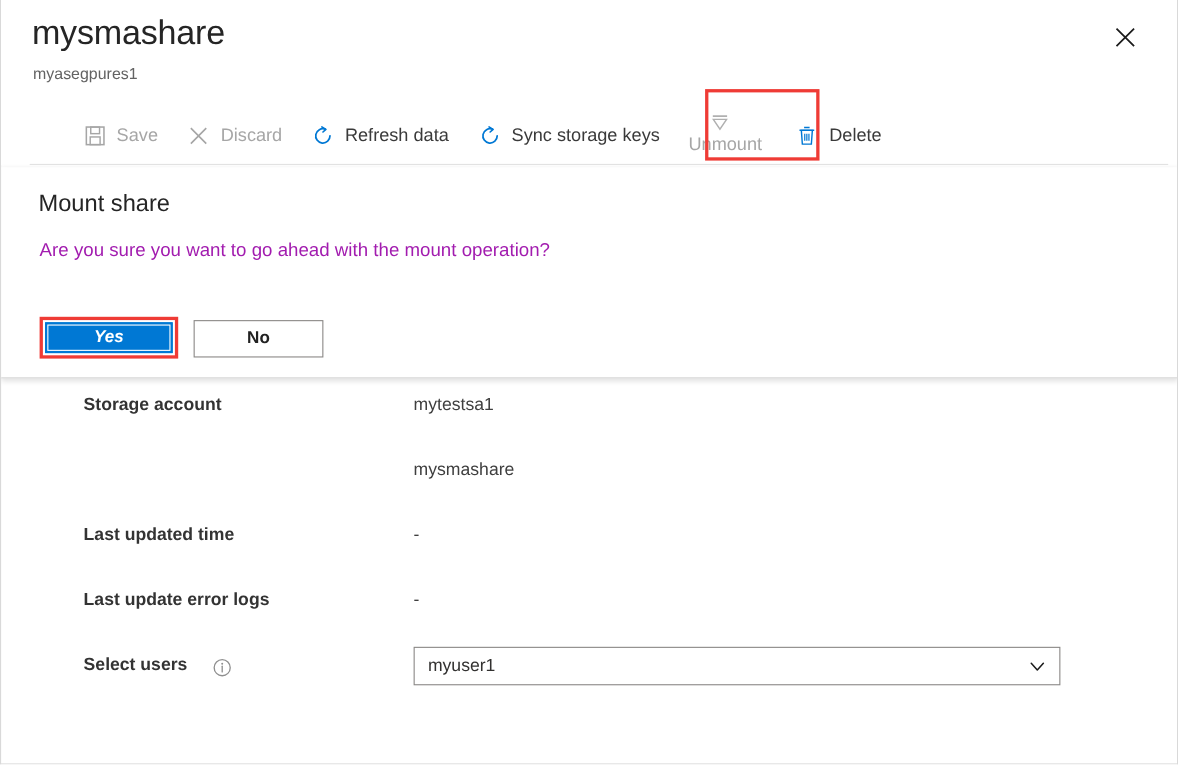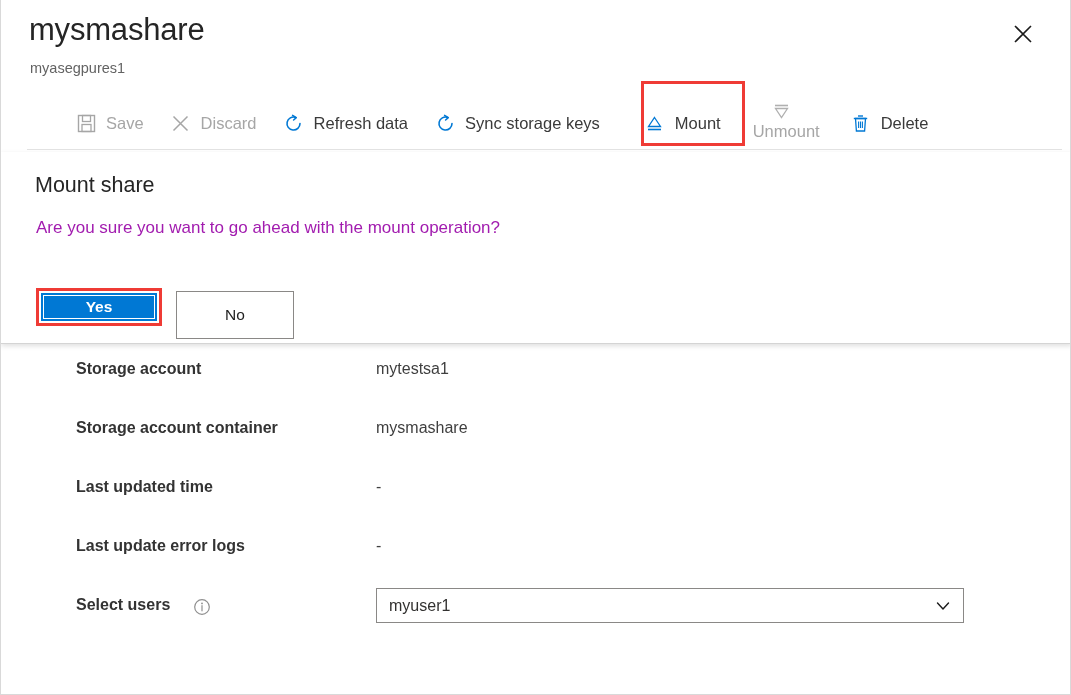--- a/index.html
+++ b/index.html
@@ -179,34 +179,35 @@
     color: #ffffff;
     font-size: 15.5px;
     font-family: "Liberation Sans", sans-serif;
     font-weight: 600;
     cursor: pointer;
     display: flex;
     align-items: center;
     justify-content: center;
     outline: 1px solid #ffffff;
     outline-offset: -3px;
+    font-style: italic;
   }
   .btn-no {
     position: absolute;
     left: 140px;
     top: 3px;
     width: 118px;
-    height: 48px;
+    height: 34px;
     background: #ffffff;
     border: 1px solid #8a8886;
     box-sizing: border-box;
     color: #222222;
     font-size: 15.5px;
     font-family: "Liberation Sans", sans-serif;
-    font-weight: 400;
+    font-weight: 700;
     cursor: pointer;
     display: flex;
     align-items: center;
     justify-content: center;
   }
 
   
   .props {
     position: absolute;
     left: 0;
@@ -337,29 +338,20 @@
       <div class="tb-item">
         <span class="tb-icon">
           <svg width="21" height="21" viewBox="0 0 21 21">
             <path d="M17 10.5 A6.5 6.5 0 1 1 12.6 4.4" stroke="#0078d4" stroke-width="1.6" fill="none" stroke-linecap="round"></path>
             <path d="M9.6 2.3 L13.3 4.6 L10.6 7.0" stroke="#0078d4" stroke-width="1.5" fill="none" stroke-linecap="round" stroke-linejoin="round"></path>
           </svg>
         </span>
         <span class="tb-label">Sync storage keys</span>
       </div>
 
-      <div class="tb-item" style="margin-left:18px;margin-right:32px;">
-        <span class="tb-icon">
-          <svg width="19" height="19" viewBox="0 0 19 19">
-            <path d="M9.5 3.5 L15.5 12.5 L3.5 12.5 Z" fill="none" stroke="#0078d4" stroke-width="1.3"></path>
-            <path d="M3 15.5 L16 15.5" stroke="#0078d4" stroke-width="1.6"></path>
-          </svg>
-        </span>
-        <span class="tb-label">Mount</span>
-      </div>
 
       <div class="tb-item disabled" style="margin-right:30px;flex-direction:column;">
         <span class="tb-icon">
           <svg width="19" height="19" viewBox="0 0 19 19">
             <path d="M3.5 6.5 L15.5 6.5 L9.5 15.5 Z" fill="none" stroke="#b0b0b0" stroke-width="1.3"></path>
             <path d="M3 3.5 L16 3.5" stroke="#b0b0b0" stroke-width="1.6"></path>
           </svg>
         </span>
         <span class="tb-label">Unmount</span>
       </div>
@@ -396,21 +388,20 @@
   </div>
 
   <div class="props">
 
     <div class="prop-row">
       <div class="prop-label">Storage account</div>
       <div class="prop-value">mytestsa1</div>
     </div>
 
     <div class="prop-row">
-      <div class="prop-label">Storage account container</div>
       <div class="prop-value">mysmashare</div>
     </div>
 
     <div class="prop-row">
       <div class="prop-label">Last updated time</div>
       <div class="prop-value">-</div>
     </div>
 
     <div class="prop-row">
       <div class="prop-label">Last update error logs</div>

